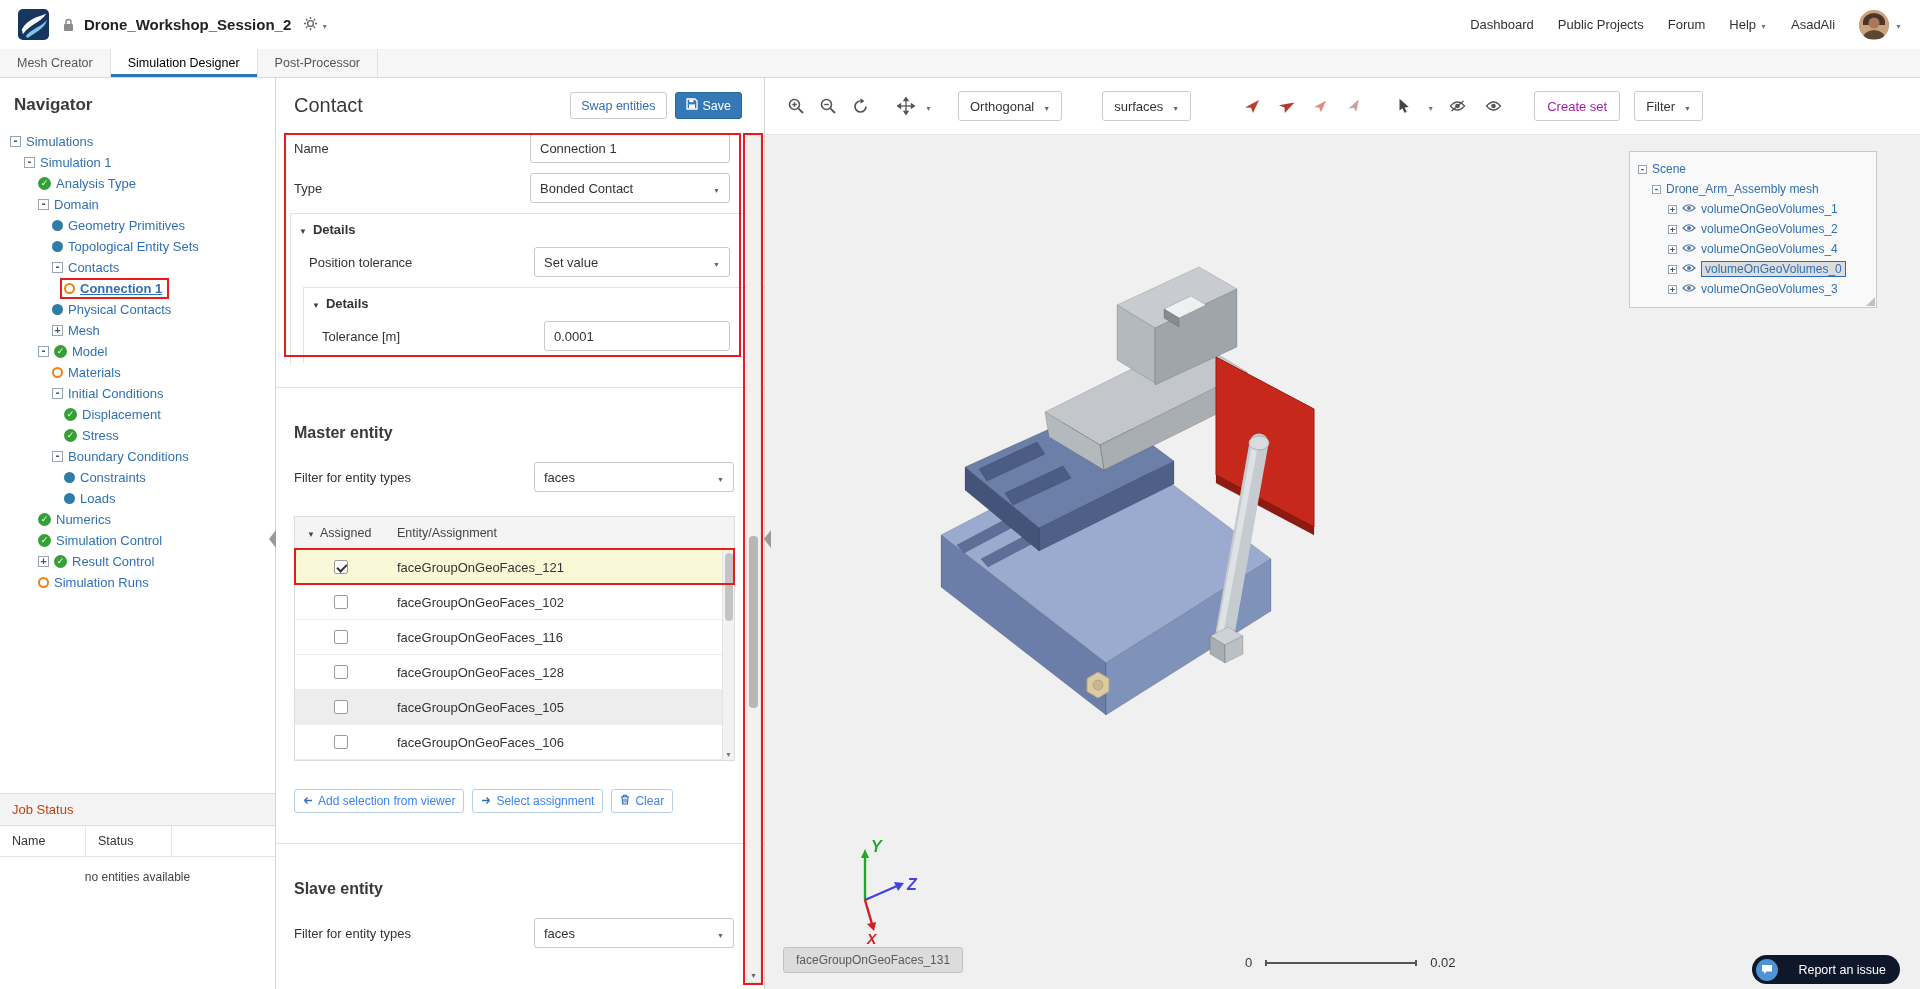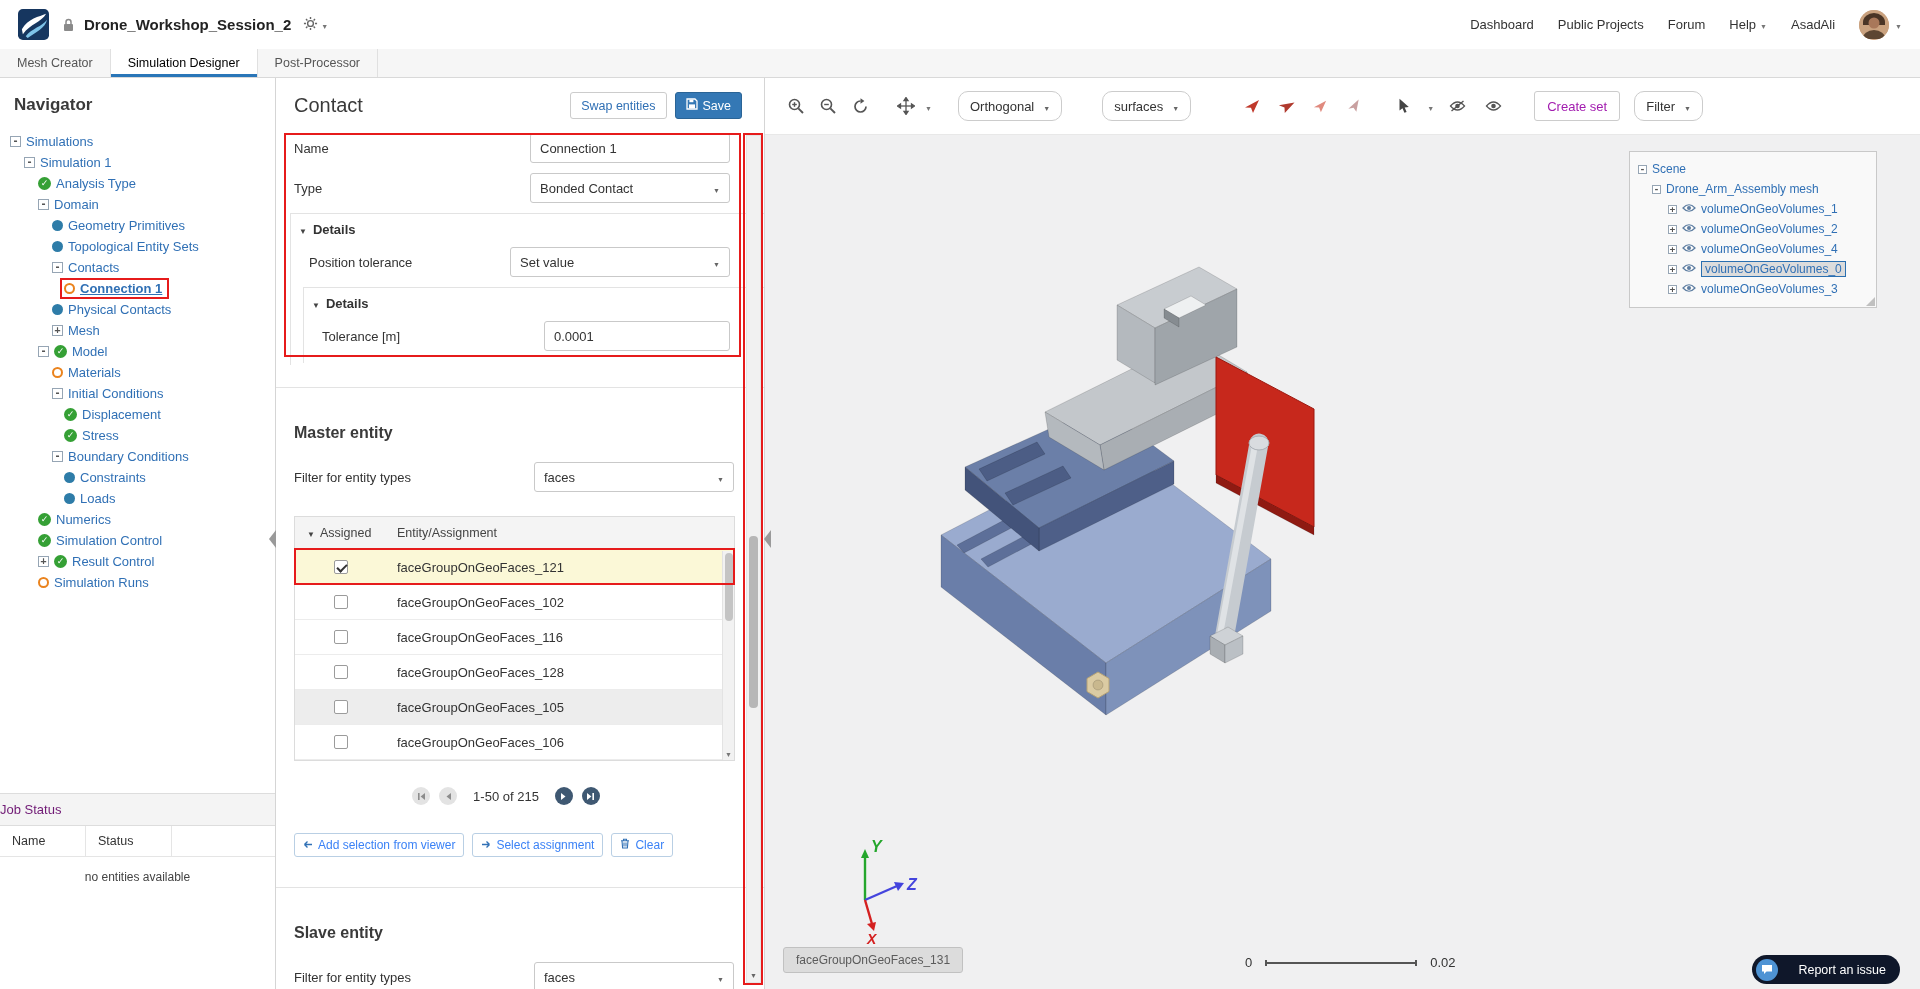--- a/index.html
+++ b/index.html
@@ -36,38 +36,38 @@
 .exp.minus::after{content:"-"}
 .exp.plus::after{content:"+"}
 .exp.small{width:9px;height:9px;font-size:9px;line-height:6px}
 .ic{flex:0 0 auto;display:inline-flex;align-items:center;justify-content:center}
 .ic.check{width:13px;height:13px;border-radius:50%;background:#35a035}
 .ic.check::after{content:"✓";color:#fff;font-size:9px;font-weight:700;line-height:1}
 .ic.dot{width:11px;height:11px;border-radius:50%;background:#2e7ca8}
 .ic.ring{width:11px;height:11px;border-radius:50%;border:2px solid #ea831d;background:#fff}
 .red-inline{display:inline-flex;align-items:center;gap:5px;border:2px solid #e61b1b;padding:1px 5px 1px 2px;margin-left:-4px}
 .jobstatus{position:absolute;left:0;right:0;top:715px}
-.js-head{height:33px;background:#f4f4f4;border-top:1px solid #ddd;border-bottom:1px solid #ddd;display:flex;align-items:center;padding:0 0;color:#701a75}
+.js-head{height:33px;background:#f4f4f4;border-top:1px solid #ddd;border-bottom:1px solid #ddd;display:flex;align-items:center;padding:0 12px;color:#c2410c}
 .js-cols{display:flex;height:31px;border-bottom:1px solid #e5e5e5;font-size:12.5px;color:#333}
 .js-col{display:flex;align-items:center;padding:0 12px;border-right:1px solid #e5e5e5;width:86px}
 .js-empty{text-align:center;padding:13px;font-size:12px;color:#444}
 .handle{position:absolute;top:452px;width:7px;height:18px;background:#9a9a9a;clip-path:polygon(100% 0,0 50%,100% 100%)}
 
 
 .contact{position:absolute;top:78px;left:276px;width:489px;bottom:0;background:#fff;border-right:1px solid #d5d5d5;overflow:hidden}
 .c-head{display:flex;align-items:center;padding:14px 22px 0 18px}
 .c-title{font-size:20px;font-weight:400;color:#3a3a3a}
 .c-actions{margin-left:auto;display:flex;gap:8px}
 .btn-light{border:1px solid #ccc;background:#fff;color:#3070b5;font-size:12.5px;padding:5px 10px;border-radius:3px;cursor:pointer}
 .btn-primary{border:1px solid #2a6496;background:#3478b5;color:#fff;font-size:12.5px;padding:5px 10px;border-radius:3px;display:inline-flex;align-items:center;gap:5px;cursor:pointer}
 .cform{margin-top:14px;position:relative}
 .frow{display:flex;align-items:center;justify-content:space-between;margin:10px 34px 10px 18px}
 .flabel{font-size:13px;color:#333}
 .input,.select{height:30px;border:1px solid #c9c9c9;border-radius:3px;background:#fff;font-size:13px;color:#333;padding:0 9px;font-family:inherit}
-.w200{width:200px}.w196{width:220px}.w186{width:186px}
+.w200{width:200px}.w196{width:196px}.w186{width:186px}
 .select{display:flex;align-items:center;justify-content:space-between;cursor:pointer}
 .sel-caret::after{content:"▼";font-size:7px;color:#666}
 .dgroup{margin:6px 0 0 14px;border-top:1px solid #e3e3e3;border-left:1px solid #e3e3e3;padding:8px 0 2px}
 .dgroup .dgroup{margin-left:12px}
 .dhead{display:flex;align-items:center;gap:6px;font-weight:700;font-size:13px;color:#333;margin:0 0 2px 8px}
 .tri::after{content:"▼";font-size:8px;color:#444}
 .form-divider{border-bottom:1px solid #e3e3e3;margin-top:22px}
 .sec-h{font-size:16px;font-weight:700;color:#3a3a3a;margin:36px 18px 0}
 .filter-row{display:flex;align-items:center;justify-content:space-between;margin:20px 30px 0 18px}
 .etable{position:relative;margin:24px 0 0 18px;width:441px;border:1px solid #dcdcdc;background:#fff}
@@ -98,21 +98,21 @@
 .pscroll{position:absolute;top:57px;right:3px;width:15px;height:848px;background:#f1f1f1;border:1px solid #e5e5e5}
 .pscroll-thumb{position:absolute;top:400px;left:2px;width:9px;height:172px;background:#b7b7b7;border-radius:4px;cursor:pointer}
 .pscroll-down{position:absolute;bottom:1px;left:0;width:13px;text-align:center;cursor:pointer}
 .pscroll-down::after{content:"▼";font-size:7px;color:#666}
 
 
 .viewer{position:absolute;top:78px;left:765px;right:0;bottom:0;background:#fff}
 .vtoolbar{position:absolute;top:0;left:0;right:0;height:57px;background:#fff;display:flex;align-items:center;padding-left:18px;border-bottom:1px solid #e8e8e8}
 .vibtn{width:26px;height:26px;display:flex;align-items:center;justify-content:center;cursor:pointer}
 .vgroup{display:flex;align-items:center;gap:6px}
-.vdrop{height:30px;border:1px solid #ccc;border-radius:10px;background:#fff;display:flex;align-items:center;gap:9px;padding:0 11px;font-size:13px;color:#333;cursor:pointer;white-space:nowrap}
+.vdrop{height:30px;border:1px solid #ccc;border-radius:3px;background:#fff;display:flex;align-items:center;gap:9px;padding:0 11px;font-size:13px;color:#333;cursor:pointer;white-space:nowrap}
 .btn-plain{height:30px;border:1px solid #ccc;border-radius:3px;background:#fff;display:flex;align-items:center;padding:0 12px;font-size:13px;color:#a21caf;cursor:pointer;white-space:nowrap}
 .canvas{position:absolute;top:57px;left:0;right:0;bottom:0;background:#f0f0f1;overflow:hidden}
 .modelsvg{position:absolute;left:0;top:0}
 .scene{position:absolute;top:16px;right:43px;width:248px;background:rgba(250,250,250,.93);border:1px solid #c9c9c9;font-size:12px;padding:7px 8px 8px;z-index:4}
 .srow{display:flex;align-items:center;gap:5px;height:20px;white-space:nowrap;cursor:pointer}
 .slv1{padding-left:14px}.slv2{padding-left:30px}
 .slabel{color:#3070b5}
 .slabel.sel{border:1px solid #2a6fb0;background:#dcdcdc;padding:0 3px}
 .scorner{position:absolute;right:1px;bottom:1px;width:0;height:0;border-bottom:9px solid #c0c0c0;border-left:9px solid transparent}
 .vtooltip{position:absolute;left:18px;top:812px;height:26px;background:#dcdcdc;border:1px solid #c0c0c0;border-radius:3px;font-size:12px;color:#555;display:flex;align-items:center;padding:0 12px;opacity:.96;z-index:5}
@@ -405,45 +405,20 @@
             <span class="cb"></span>
           </span>
         <span class="ename">faceGroupOnGeoFaces_106</span>
       </div>
       <div class="tsb">
         <span class="tsb-thumb"></span>
         <span class="tsb-down"></span>
       </div>
     </div>
 
-    <div class="pager">
-      <span class="pbtn">
-          <svg width="9" height="9" viewBox="0 0 9 9" fill="#8c8c8c">
-            <rect x="1" y="1" width="1.6" height="7"></rect>
-            <path d="M8 1 L3.6 4.5 L8 8 Z"></path>
-          </svg>
-        </span>
-      <span class="pbtn">
-          <svg width="9" height="9" viewBox="0 0 9 9" fill="#8c8c8c">
-            <path d="M7 1 L2.5 4.5 L7 8 Z"></path>
-          </svg>
-        </span>
-      <span class="ptext">1-50 of 215</span>
-      <span class="pbtn dark">
-          <svg width="9" height="9" viewBox="0 0 9 9" fill="#fff">
-            <path d="M2 1 L6.5 4.5 L2 8 Z"></path>
-          </svg>
-        </span>
-      <span class="pbtn dark">
-          <svg width="9" height="9" viewBox="0 0 9 9" fill="#fff">
-            <path d="M1 1 L5.4 4.5 L1 8 Z"></path>
-            <rect x="6.4" y="1" width="1.6" height="7"></rect>
-          </svg>
-        </span>
-    </div>
 
     <div class="abtns">
       <button class="abtn">
         <span><svg width="10" height="9" viewBox="0 0 10 9" stroke="#3070b5" fill="none" stroke-width="1.4">
               <path d="M9 4.5 H1.5 M1.5 4.5 L4.5 1.5 M1.5 4.5 L4.5 7.5"></path>
             </svg></span>
         <span>Add selection from viewer</span>
       </button>
       <button class="abtn">
         <span><svg width="10" height="9" viewBox="0 0 10 9" stroke="#3070b5" fill="none" stroke-width="1.4">

